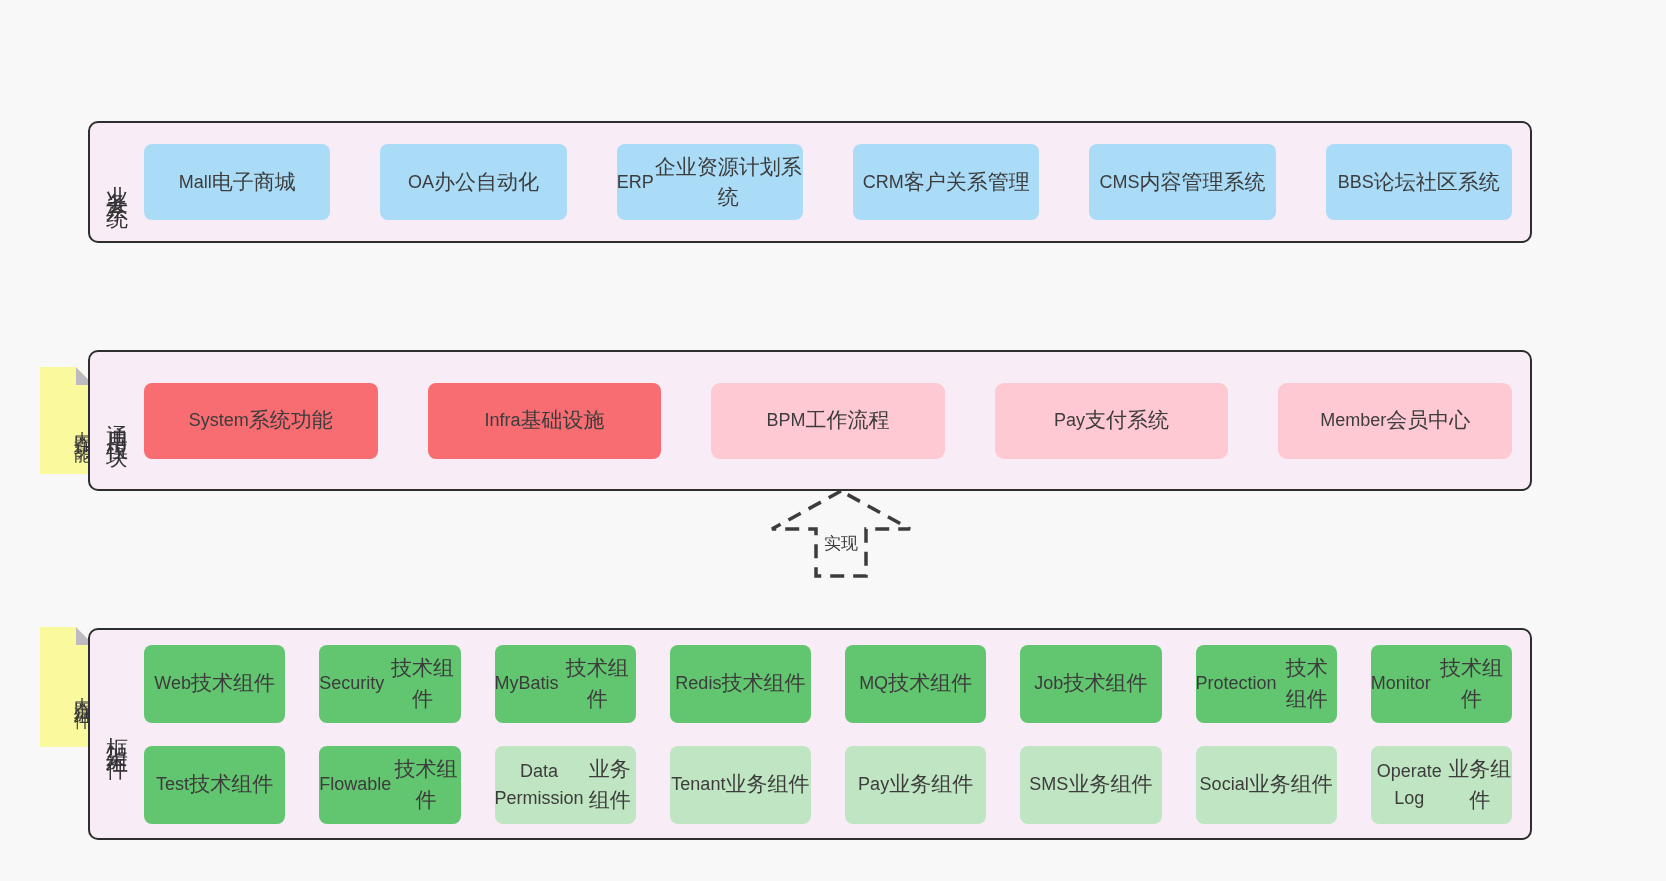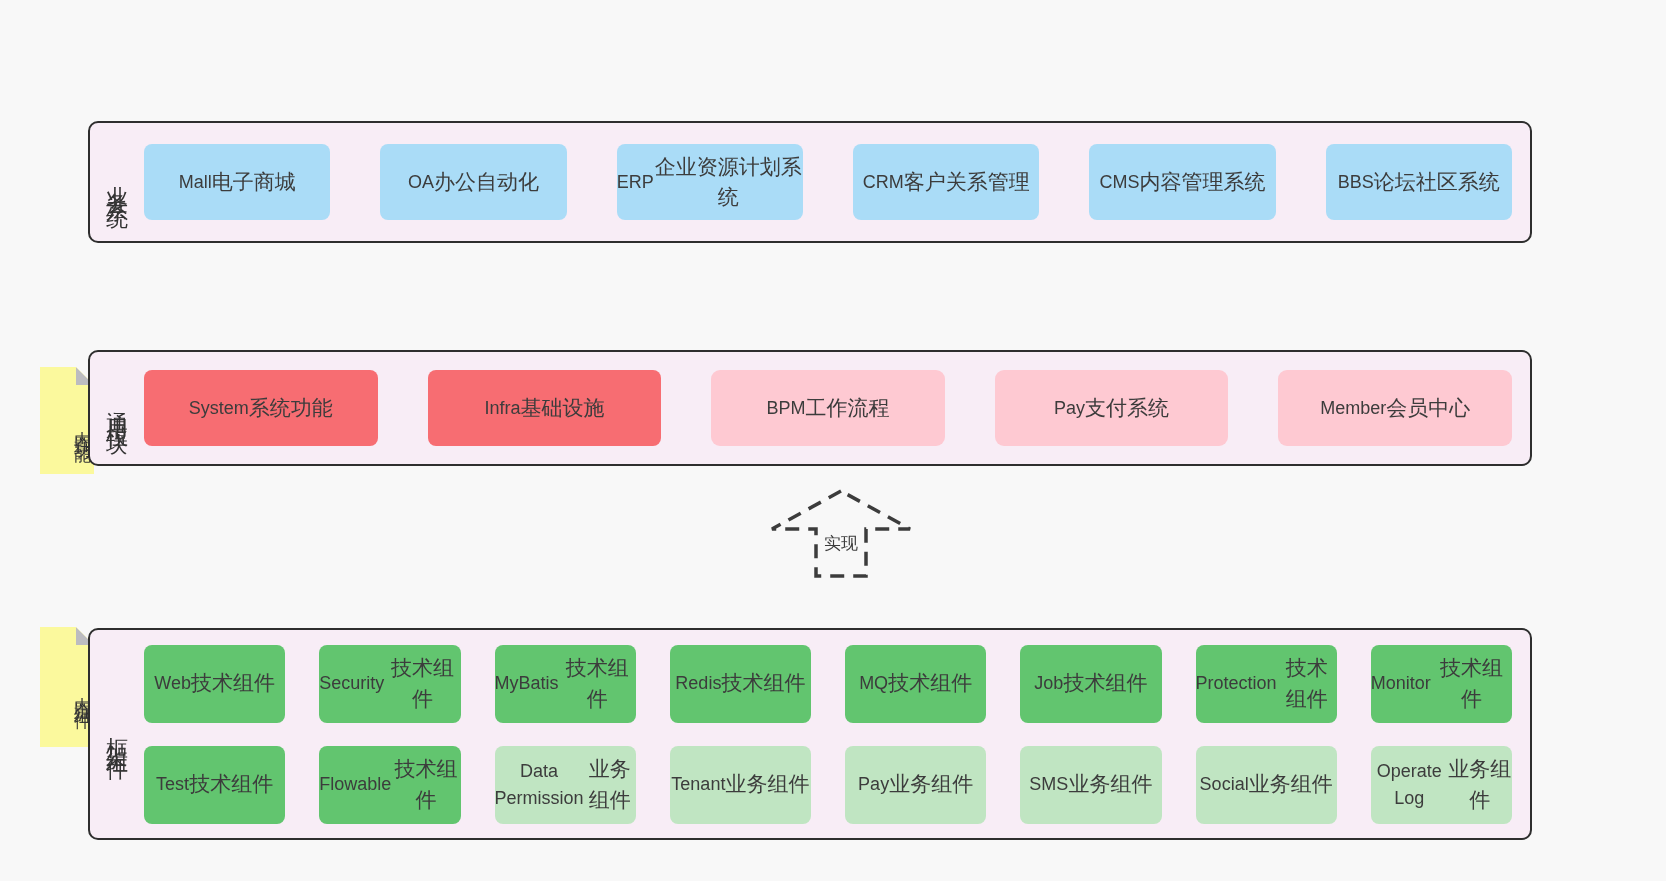--- a/index.html
+++ b/index.html
@@ -17,21 +17,21 @@
     position:absolute;left:88px;width:1444px;
     background:#f8edf6;
     border:2px solid #2e2e2e;
     border-radius:10px;
     box-sizing:border-box;
     display:flex;
     align-items:stretch;
     z-index:2;
   }
   .panel-1{top:121px;height:122px;}
-  .panel-2{top:350px;height:116px;}
+  .panel-2{top:350px;height:141px;}
   .panel-3{top:584px;height:212px;margin-top:44px;}
 
   .side-label{
     width:54px;
     display:flex;align-items:center;justify-content:center;
     writing-mode:vertical-rl;text-orientation:upright;
     font-size:22px;letter-spacing:7px;
     color:#333;
     flex:0 0 54px;
   }

